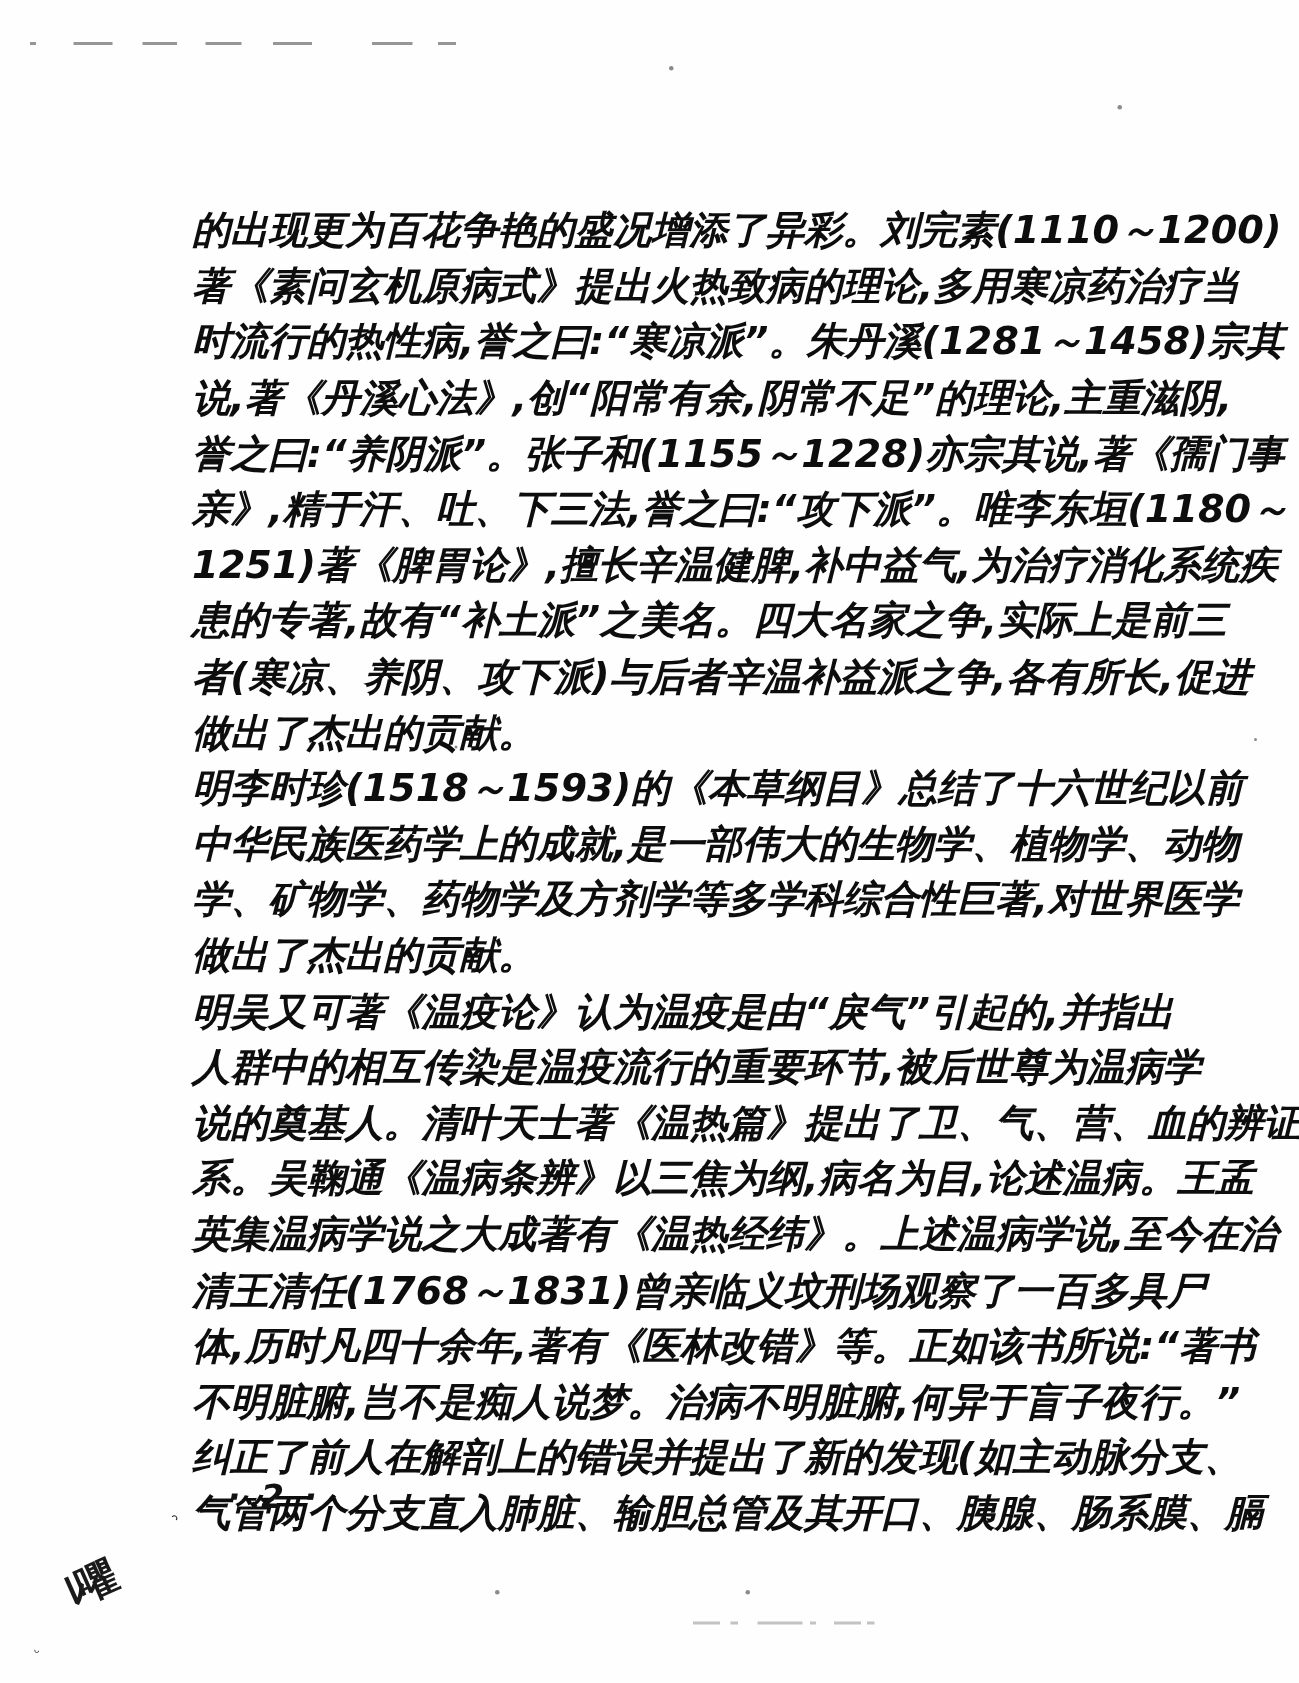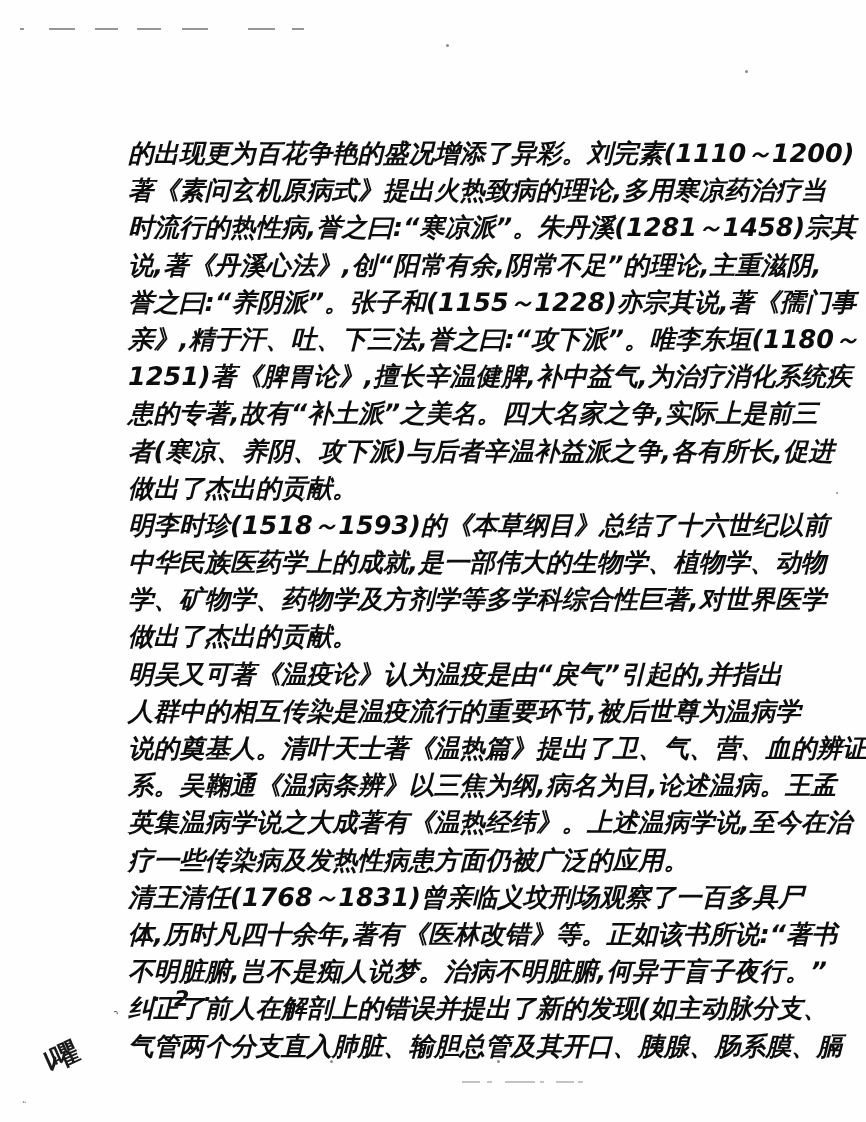--- a/index.html
+++ b/index.html
@@ -725,21 +725,20 @@
           <span>温</span>
           <span>病</span>
           <span>学</span>
           <span>说</span>
           <span>,</span>
           <span>至</span>
           <span>今</span>
           <span>在</span>
           <span>治</span>
         </div>
-        <div class="line last">疗一些传染病及发热性病患方面仍被广泛的应用。</div>
       </div>
       <div class="para">
         <div class="line justify">
           <span style="width:51px"></span>
           <span>清</span>
           <span>王</span>
           <span>清</span>
           <span>任</span>
           <span>(</span>
           <span>1</span>

